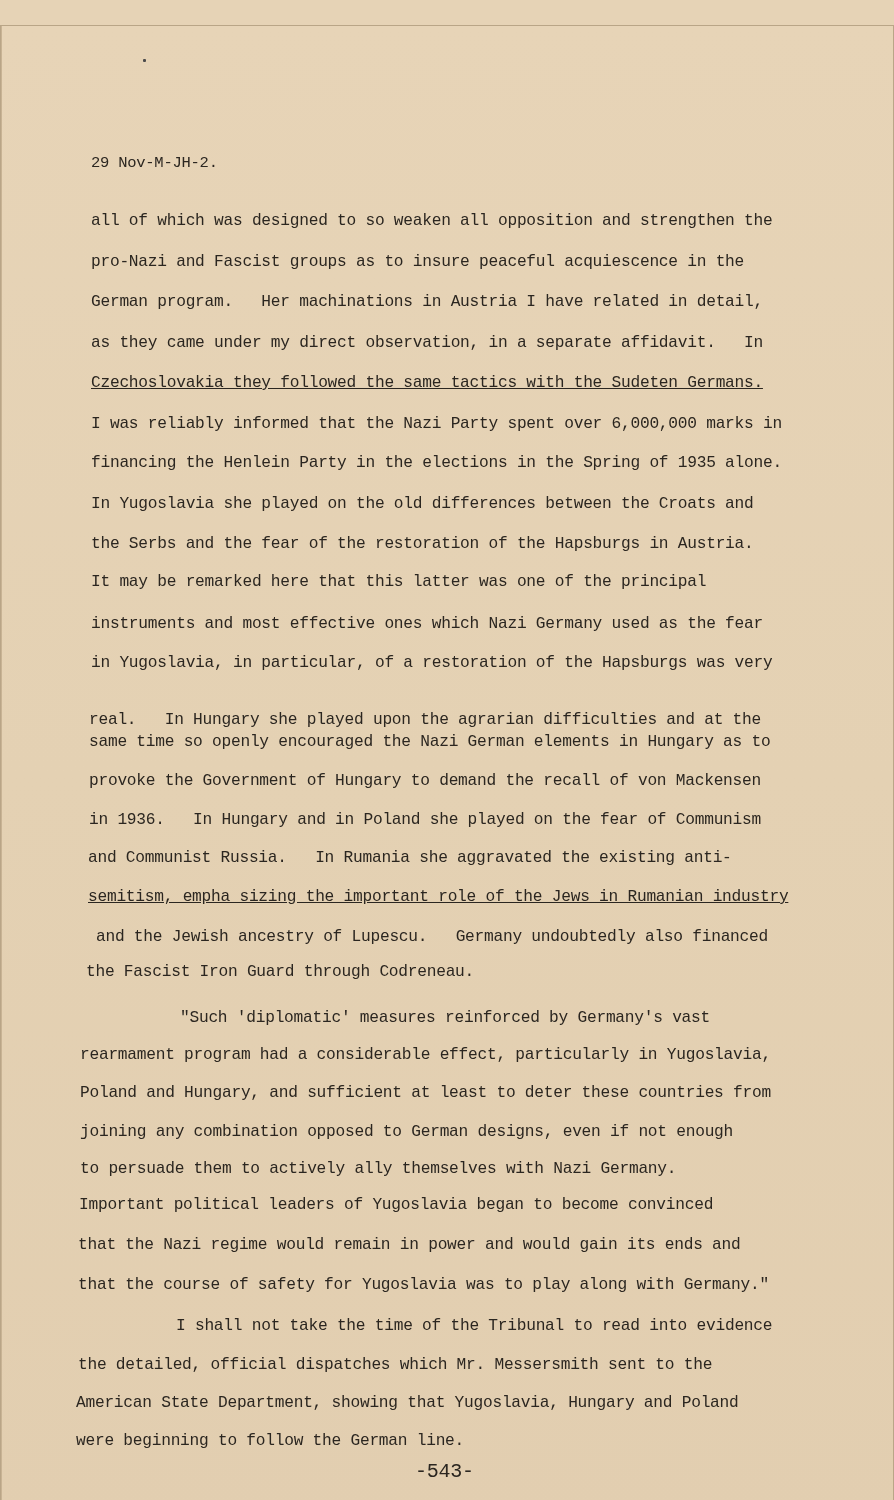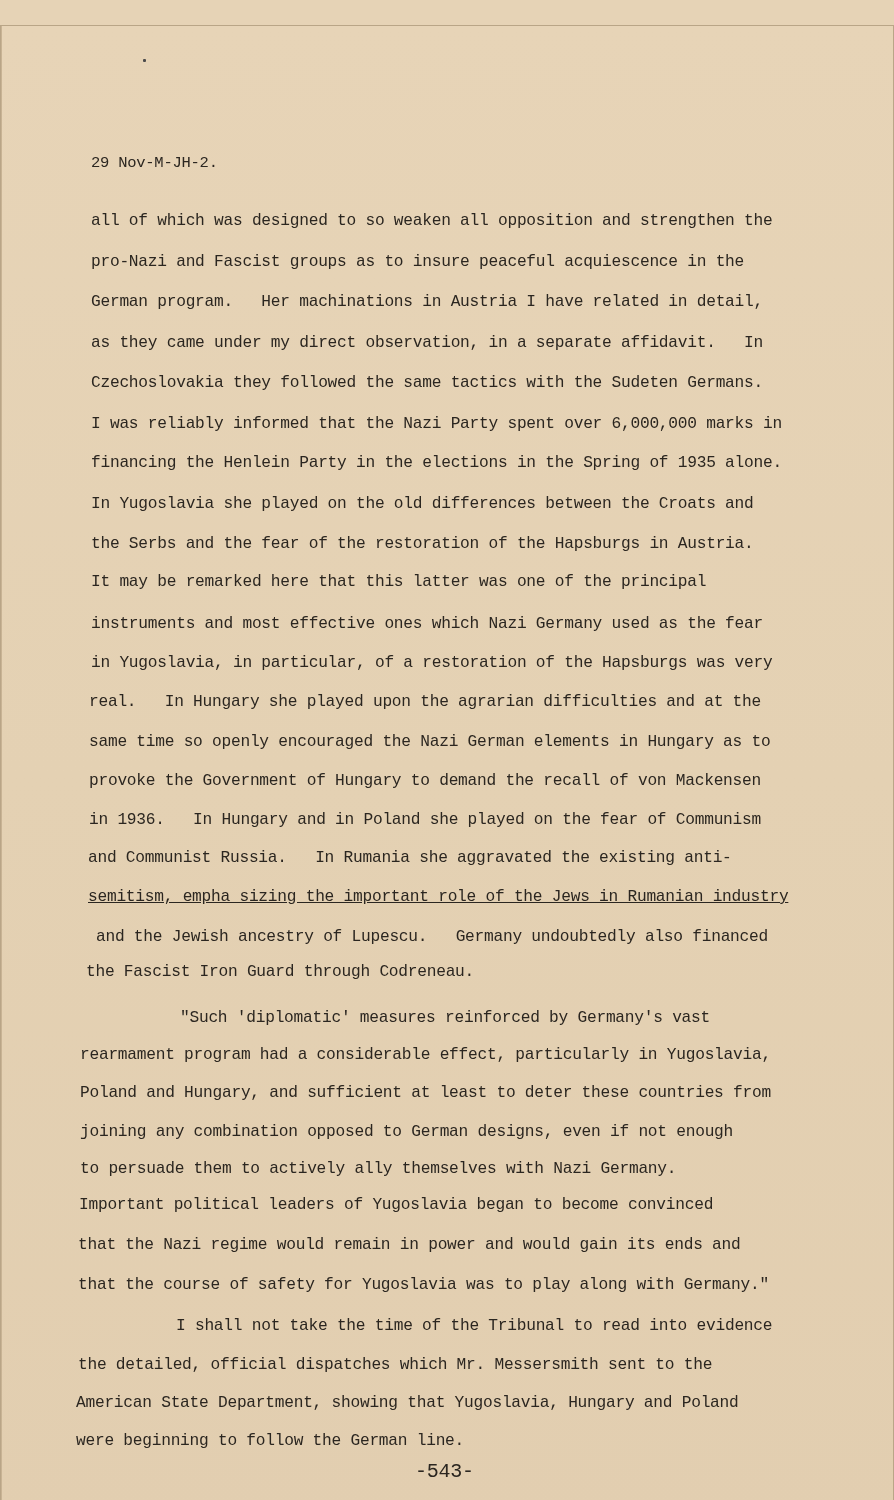--- a/index.html
+++ b/index.html
@@ -31,29 +31,29 @@
 <body>
 
 <div class="page">
   <div class="speck" style="left:143px;top:34px;"></div>
   <div class="tline header" style="left:91px;top:128px;">29 Nov-M-JH-2.</div>
   <div id="body-lines">
       <div class="tline" style="left: 91px; top: 186px; text-align: right;">all of which was designed to so weaken all opposition and strengthen the</div>
       <div class="tline" style="left: 91px; top: 227px;">pro-Nazi and Fascist groups as to insure peaceful acquiescence in the</div>
       <div class="tline" style="left: 91px; top: 267px;">German program.   Her machinations in Austria I have related in detail,</div>
       <div class="tline" style="left: 91px; top: 308px;">as they came under my direct observation, in a separate affidavit.   In</div>
-      <div class="tline" style="left: 91px; top: 348px;">Czechoslovakia they followed the same tactics with the Sudeten Germans.</div>
+      <div class="tline" style="left: 91px; top: 348px; text-decoration: underline;">Czechoslovakia they followed the same tactics with the Sudeten Germans.</div>
       <div class="tline" style="left: 91px; top: 389px;">I was reliably informed that the Nazi Party spent over 6,000,000 marks in</div>
       <div class="tline" style="left: 91px; top: 428px;">financing the Henlein Party in the elections in the Spring of 1935 alone.</div>
       <div class="tline" style="left: 91px; top: 469px;">In Yugoslavia she played on the old differences between the Croats and</div>
       <div class="tline" style="left: 91px; top: 509px;">the Serbs and the fear of the restoration of the Hapsburgs in Austria.</div>
       <div class="tline" style="left: 91px; top: 547px;">It may be remarked here that this latter was one of the principal</div>
       <div class="tline" style="left: 91px; top: 589px; text-align: center;">instruments and most effective ones which Nazi Germany used as the fear</div>
       <div class="tline" style="left: 91px; top: 628px;">in Yugoslavia, in particular, of a restoration of the Hapsburgs was very</div>
-      <div class="tline" style="left: 89px; top: 667px;">real.   In Hungary she played upon the agrarian difficulties and at the</div>
+      <div class="tline" style="left: 89px; top: 685px;">real.   In Hungary she played upon the agrarian difficulties and at the</div>
       <div class="tline" style="left: 89px; top: 707px;">same time so openly encouraged the Nazi German elements in Hungary as to</div>
       <div class="tline" style="left: 89px; top: 746px;">provoke the Government of Hungary to demand the recall of von Mackensen</div>
       <div class="tline" style="left: 89px; top: 785px;">in 1936.   In Hungary and in Poland she played on the fear of Communism</div>
       <div class="tline" style="left: 88px; top: 823px;">and Communist Russia.   In Rumania she aggravated the existing anti-</div>
       <div class="tline" style="left: 88px; top: 862px; text-decoration: underline;">semitism, empha sizing the important role of the Jews in Rumanian industry</div>
       <div class="tline" style="left: 96px; top: 902px;">and the Jewish ancestry of Lupescu.   Germany undoubtedly also financed</div>
       <div class="tline" style="left: 86px; top: 937px;">the Fascist Iron Guard through Codreneau.</div>
       <div class="tline" style="left: 180px; top: 983px;">"Such 'diplomatic' measures reinforced by Germany's vast</div>
       <div class="tline" style="left: 80px; top: 1020px;">rearmament program had a considerable effect, particularly in Yugoslavia,</div>
       <div class="tline" style="left: 80px; top: 1058px;">Poland and Hungary, and sufficient at least to deter these countries from</div>

